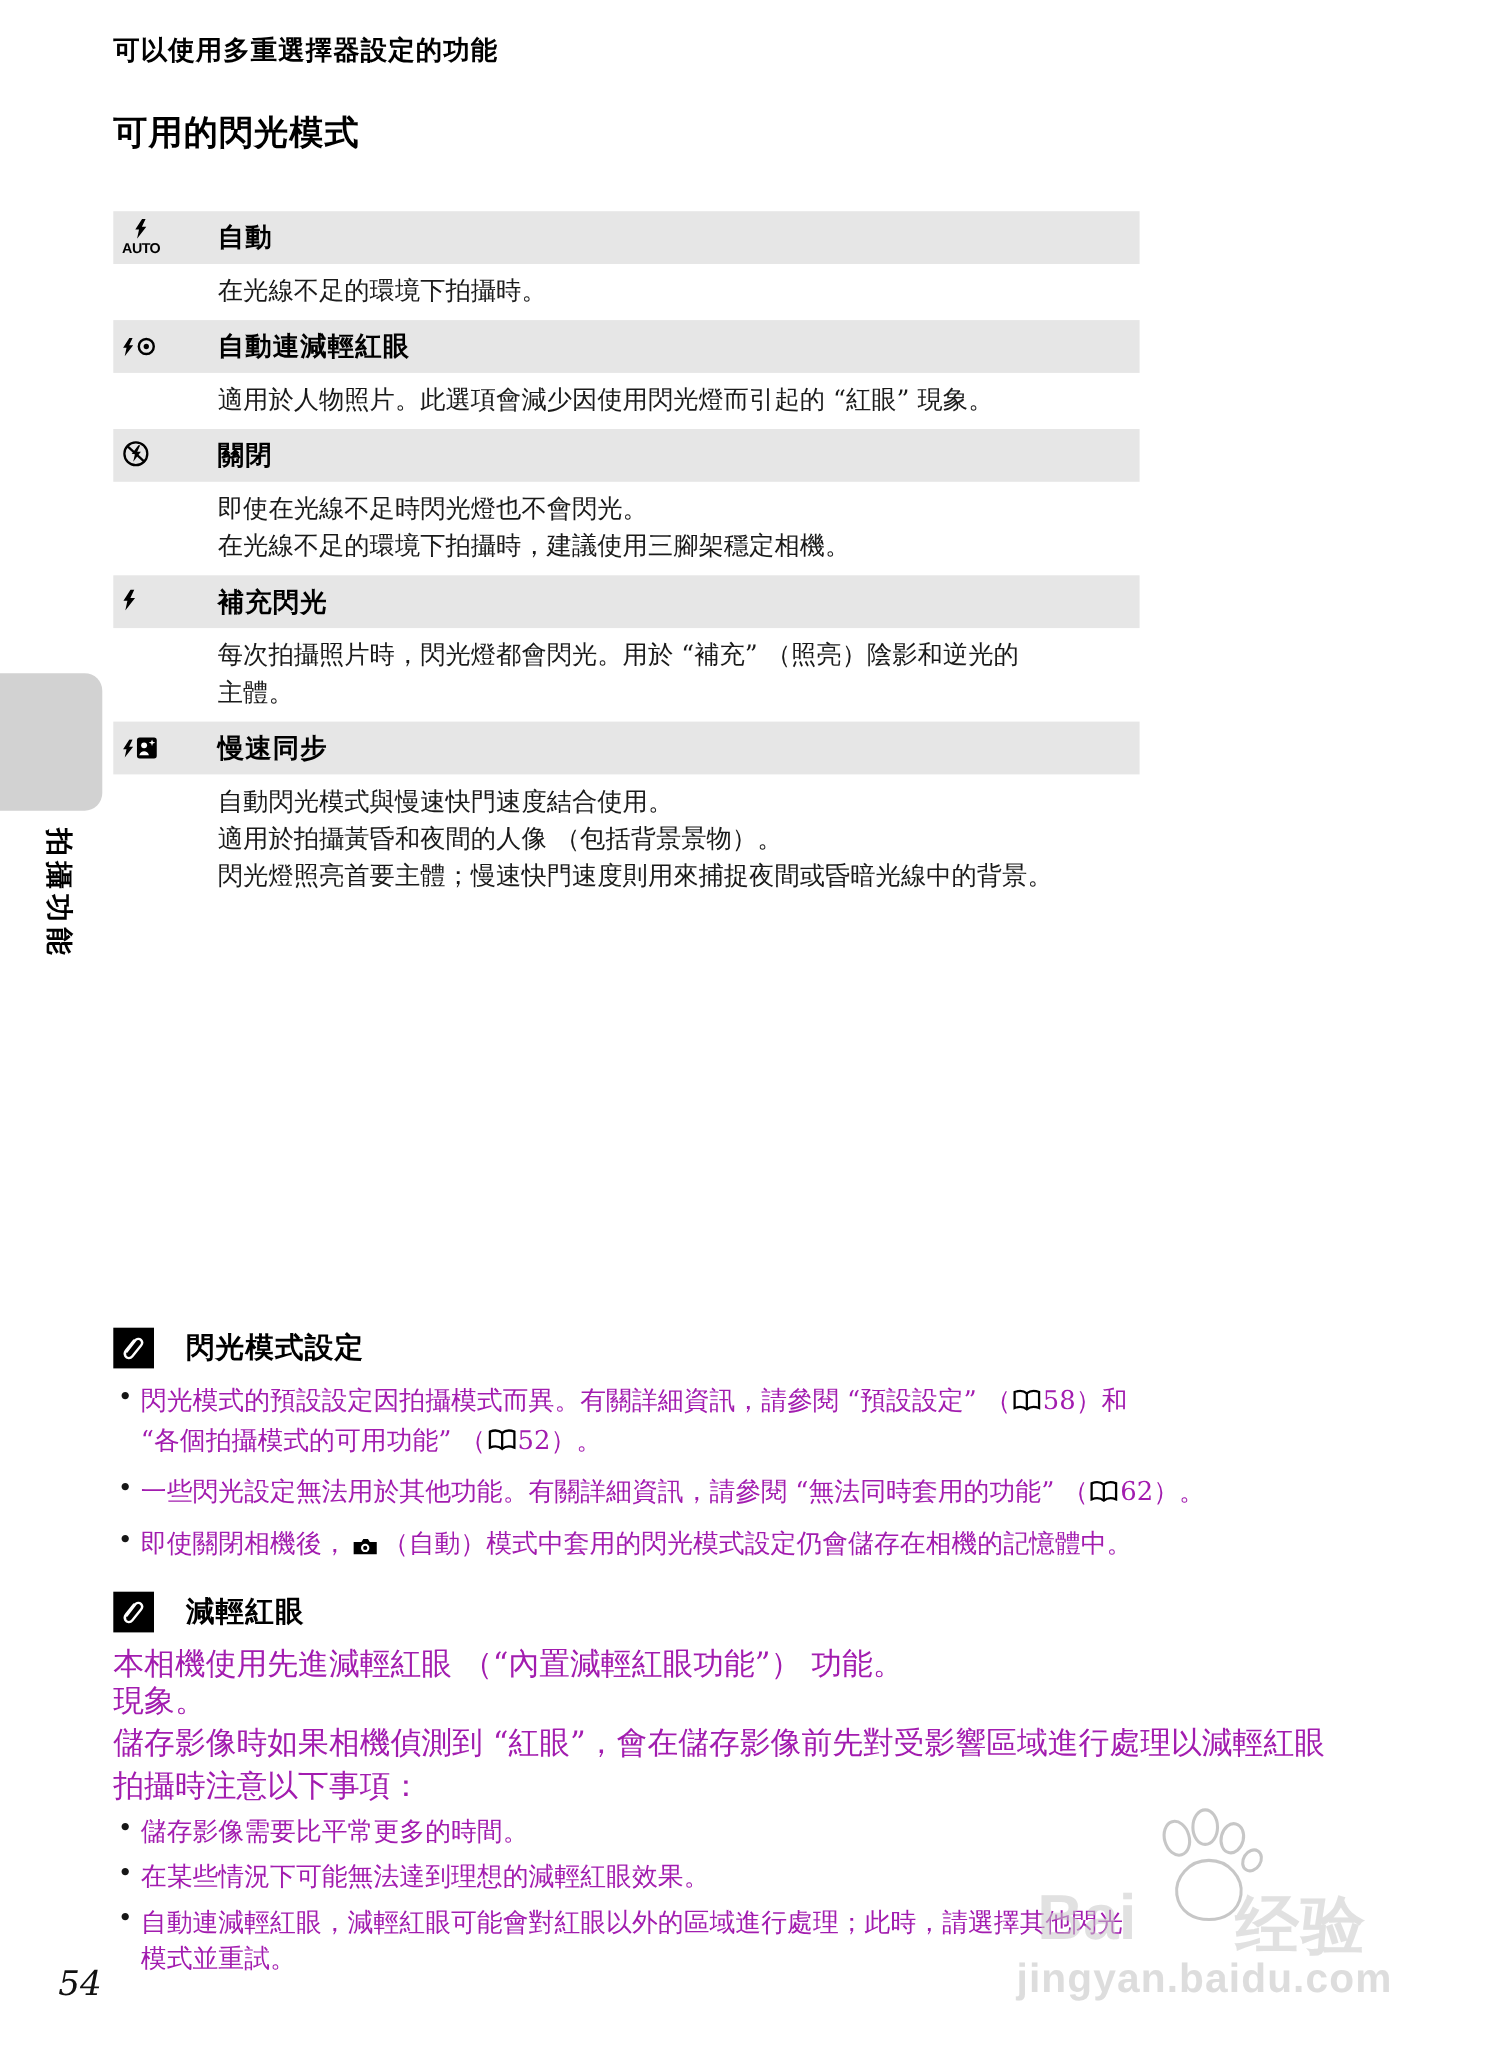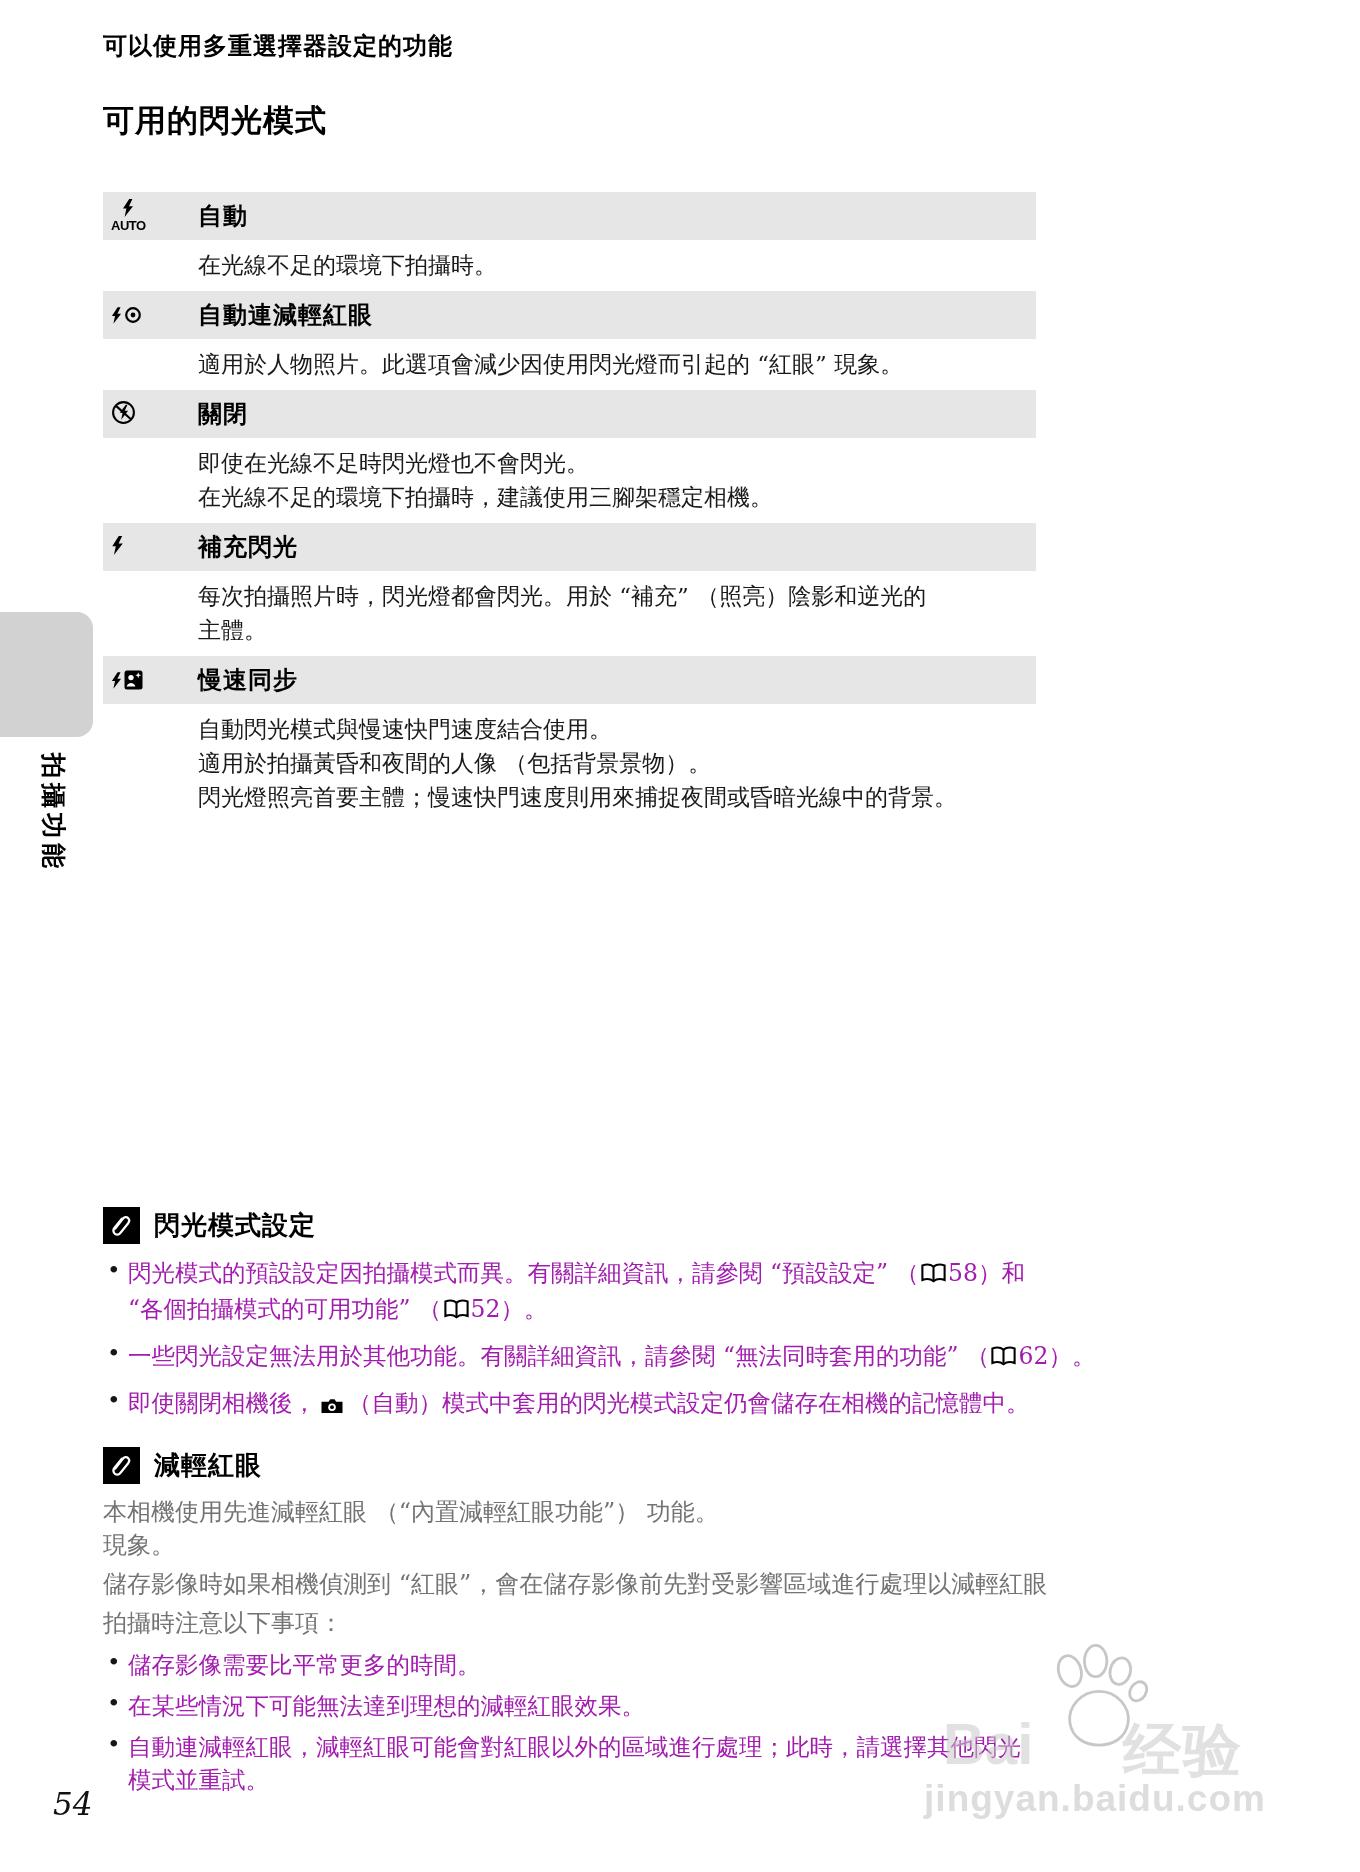--- a/index.html
+++ b/index.html
@@ -44,34 +44,34 @@
   }
   .side-label {
     position:absolute; left:70px; top:753px;
     font-family:"Liberation Sans","DejaVu Sans",sans-serif;
     font-size:25px; font-weight:600; color:#000; letter-spacing:5px;
     white-space:nowrap; transform:rotate(90deg); transform-origin:0 0;
   }
 
   
   .notes { position:absolute; left:103px; top:1205px; width:1075px; }
-  .note-head { display:flex; align-items:center; gap:14px; height:40px; }
+  .note-head { display:flex; align-items:center; gap:29px; height:40px; }
   .note-badge {
     width:37px; height:37px; background:#000; display:flex;
     align-items:center; justify-content:center; flex:0 0 auto;
   }
   .note-title {
     font-family:"Liberation Sans","DejaVu Sans",sans-serif;
     font-size:26px; font-weight:800; color:#000; letter-spacing:1px;
   }
   .note-bullets { margin-top:12px; }
   .n-bullet { position:relative; padding-left:25px; margin-bottom:11px; }
   .n-bullet::before { content:"•"; position:absolute; left:4px; top:0; font-size:23px; }
   .n-line { font-size:23.5px; line-height:33px; white-space:nowrap; color:#a21caf; }
-  .n-par { font-size:24px; line-height:33px; white-space:nowrap; color:#737373; }
+  .n-par { font-size:28px; line-height:33px; white-space:nowrap; color:#a21caf; }
   .book-ic { vertical-align:-3px; margin:0 1px; }
   .cam-ic { vertical-align:-1px; margin:0 4px; }
   .note2 { margin-top:24px; }
   .note2 .body { margin-top:11px; }
   .gap6 { margin-top:6px; }
 
   .page-number {
     position:absolute; left:53px; top:1786px; font-size:31px; font-style:italic;
     font-family:"DejaVu Serif", serif; color:#111;
   }

